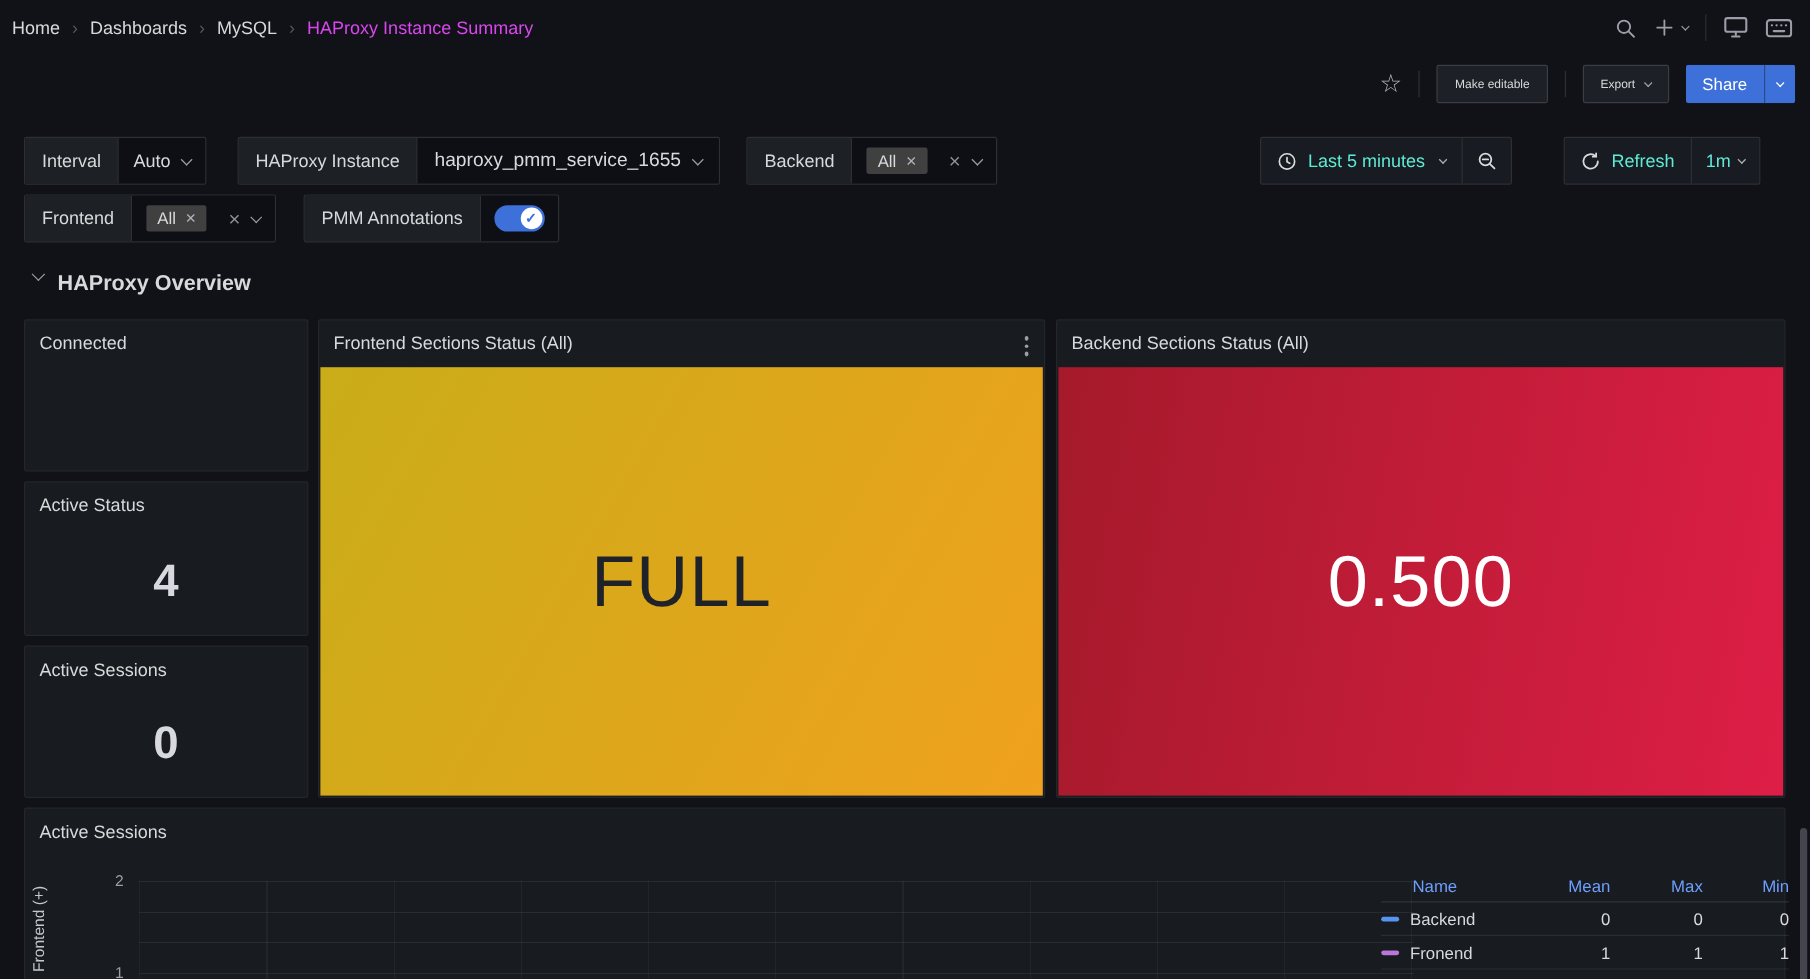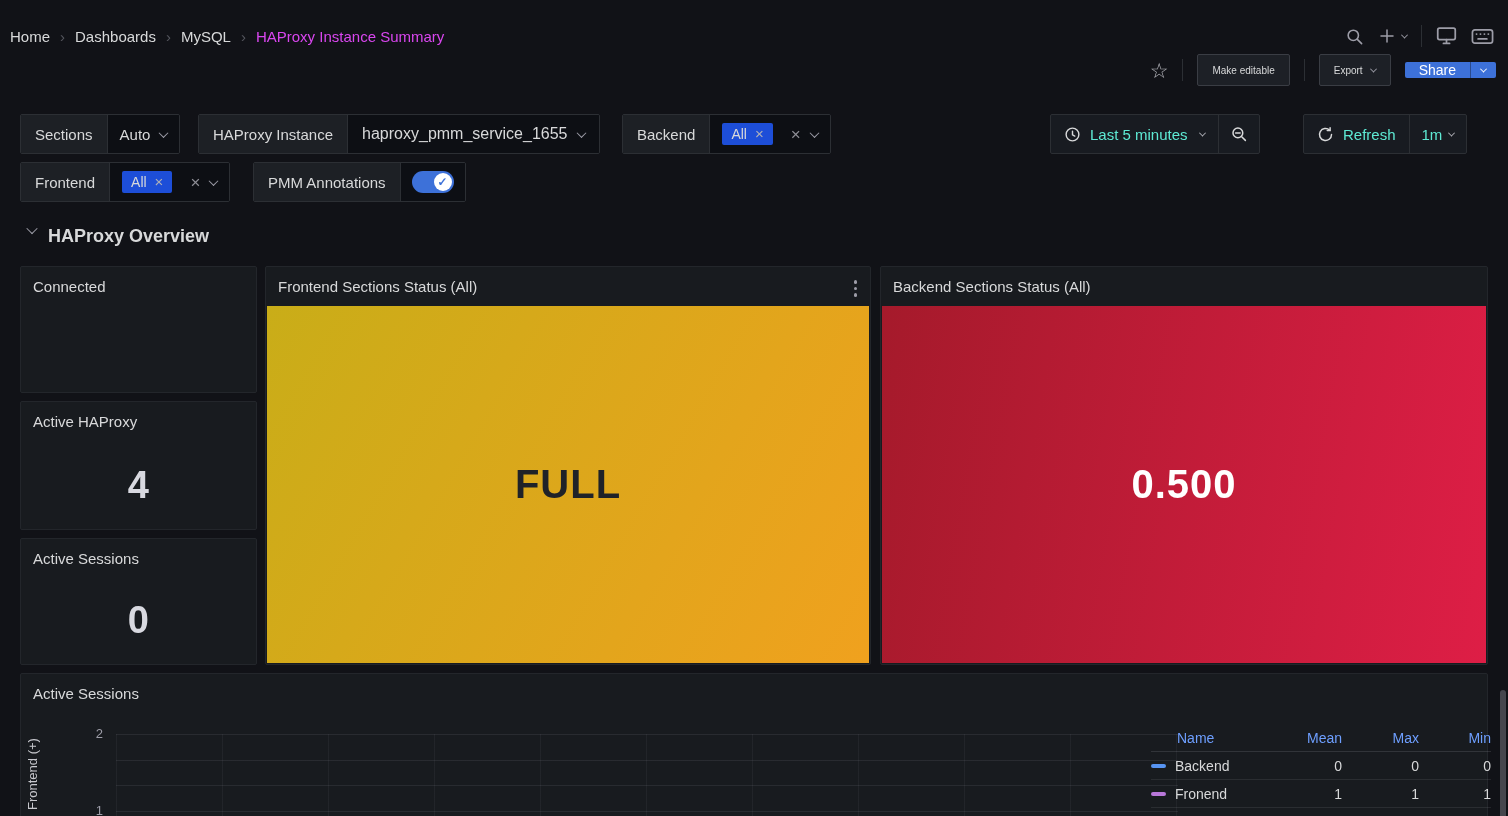--- a/index.html
+++ b/index.html
@@ -4,46 +4,46 @@
 <style>
   *{margin:0;padding:0;box-sizing:border-box}
   html,body{width:1508px;height:816px}
   body{
     position:relative;overflow:hidden;background:#111217;color:#ccccdc;
     font-family:"Liberation Sans",sans-serif;font-size:14px;
   }
   .abs{position:absolute}
 
   
-  .topbar{left:0;top:13px;width:1508px;height:46px;display:flex;align-items:center;justify-content:space-between;padding:0 14px 0 10px}
+  .topbar{left:0;top:0;width:1508px;height:46px;display:flex;align-items:center;justify-content:space-between;padding:0 14px 0 10px}
   .crumbs{display:flex;align-items:center;gap:10px;font-size:15px}
   .crumb{color:#d8d9da;font-weight:500;cursor:pointer}
   .crumb-sep{color:#55565e;font-size:15px}
   .crumb-last{color:#d946ef;font-weight:400}
   .top-icons{display:flex;align-items:center;gap:14px;color:#9d9da8}
   .icon-btn{display:flex;align-items:center;gap:4px;cursor:pointer;color:#9d9da8}
   .vdiv{width:1px;height:22px;background:#2c2f34}
 
   
   .actionbar{left:0;top:46px;width:1508px;height:48px;display:flex;align-items:center;justify-content:flex-end;gap:14px;padding-right:12px}
   .star{font-size:21px;color:#b4b5bb;cursor:pointer;line-height:1}
   .btn{height:32px;display:flex;align-items:center;gap:8px;padding:0 14px;background:#1d2026;border:1px solid #3a3d44;border-radius:2px;color:#d8d9da;font-size:10px;font-weight:500;cursor:pointer}
-  .share-group{display:flex;height:16px;border-radius:2px;overflow:hidden}
+  .share-group{display:flex;height:32px;border-radius:2px;overflow:hidden}
   .share-main{background:#3d71d9;color:#fff;display:flex;align-items:center;padding:0 14px;font-weight:500;cursor:pointer}
   .share-arrow{background:#3d71d9;border-left:1px solid rgba(17,18,23,.4);display:flex;align-items:center;justify-content:center;width:26px;cursor:pointer;color:#fff}
 
   .chev{display:inline-block;width:7px;height:7px;border-right:1.6px solid currentColor;border-bottom:1.6px solid currentColor;transform:rotate(45deg) translate(-1px,-1px)}
   .chev.small{width:5px;height:5px}
 
   
   .ctrl{position:absolute;height:40px;display:flex;border:1px solid #2c2f34;border-radius:2px;overflow:hidden}
   .ctrl-label{background:#1d2025;display:flex;align-items:center;padding:0 14px;color:#d8d9da;font-size:15px;border-right:1px solid #2c2f34}
   .ctrl-value{background:#0d0f14;display:flex;align-items:center;gap:10px;padding:0 12px;color:#d8d9da;font-size:15px;cursor:pointer}
   .ctrl-value .chev{color:#9d9da8}
-  .chip{background:#1d4ed8;border-radius:2px;display:flex;align-items:flex-start;gap:8px;padding:3px 9px;font-size:14px;color:#d8d9da;cursor:pointer}
+  .chip{background:#404040;border-radius:2px;display:flex;align-items:center;gap:8px;padding:3px 9px;font-size:14px;color:#d8d9da;cursor:pointer}
   .chip .x{color:#b0b1b8;font-size:15px;line-height:1;cursor:pointer}
   .clear-x{color:#8e8e96;font-size:17px;line-height:1;cursor:pointer}
 
   .toggle{width:42px;height:22px;background:#3d71d9;border-radius:11px;position:relative;cursor:pointer}
   .toggle .knob{position:absolute;right:2px;top:2px;width:18px;height:18px;background:#fff;border-radius:50%;display:flex;align-items:center;justify-content:center;color:#3d71d9;font-size:12px;font-weight:bold}
 
   
   .tgroup{position:absolute;height:40px;display:flex;align-items:center;background:#181b21;border:1px solid #2c2f34;border-radius:2px;color:#5eead4}
   .tseg{display:flex;align-items:center;gap:9px;padding:0 13px;height:100%;cursor:pointer}
   .tgroup .vdiv{height:100%;background:#2c2f34}
@@ -54,21 +54,21 @@
   .section-title{font-size:18px;font-weight:700;color:#d8d9da}
   .section-head .chev{color:#9d9da8;width:8px;height:8px}
 
   
   .panel{position:absolute;background:#181b1f;border:1px solid #23262b;border-radius:2px}
   .panel-title{height:38px;display:flex;align-items:center;padding:0 12px;font-size:15px;font-weight:500;color:#d8d9da}
   .stat-value{position:absolute;left:0;right:0;text-align:center;font-weight:700;font-size:38px;letter-spacing:.5px}
   .grad-body{position:absolute;left:1px;right:1px;bottom:1px;top:39px;display:flex;align-items:center;justify-content:center}
   .grad-frontend{background:linear-gradient(120deg,#c9ad18,#f0a11e)}
   .grad-backend{background:linear-gradient(100deg,#a51a2b,#de1e46)}
-  .big-value{font-size:40px;font-weight:700;letter-spacing:1px}
+  .big-value{font-size:60px;font-weight:400;letter-spacing:1px}
   .kebab{position:absolute;right:10px;top:10px;display:flex;flex-direction:column;gap:3px;cursor:pointer;padding:3px}
   .kebab i{width:3.5px;height:3.5px;border-radius:50%;background:#9d9da8;display:block}
 
   
   .plot{position:absolute;left:95px;top:60px;width:1062px;height:90px;
     background-image:
       repeating-linear-gradient(to bottom, rgba(204,204,220,.09) 0 1px, transparent 1px 25.6px),
       repeating-linear-gradient(to right, rgba(204,204,220,.055) 0 1px, transparent 1px 106px);}
   .ytick{position:absolute;width:30px;text-align:right;color:#9d9da8;font-size:13px}
   .ylab{position:absolute;left:4px;top:55px;width:18px;height:90px;color:#c7c8cd;font-size:13px;
@@ -148,21 +148,21 @@
   </button>
   <div class="share-group">
     <span class="share-main">Share</span>
     <span class="share-arrow">
         <span class="chev small"></span>
       </span>
   </div>
 </div>
 
 <div class="ctrl" style="left:20px;top:114px">
-  <span class="ctrl-label">Sections</span>
+  <span class="ctrl-label">Interval</span>
   <span class="ctrl-value">
     <span>Auto</span>
     <span class="chev"></span>
   </span>
 </div>
 
 <div class="ctrl" style="left:198px;top:114px">
   <span class="ctrl-label">HAProxy Instance</span>
   <span class="ctrl-value" style="padding:0 14px">
     <span style="font-size:16px">haproxy_pmm_service_1655</span>
@@ -240,21 +240,21 @@
 <div class="abs section-head" style="left:28px;top:226px">
   <span class="chev"></span>
   <span class="section-title">HAProxy Overview</span>
 </div>
 
 <div class="panel" style="left:20px;top:266px;width:237px;height:127px">
   <div class="panel-title">Connected</div>
 </div>
 
 <div class="panel" style="left:20px;top:401px;width:237px;height:129px">
-  <div class="panel-title">Active HAProxy</div>
+  <div class="panel-title">Active Status</div>
   <div class="stat-value" style="top:62px;color:#d8d9e0">4</div>
 </div>
 
 <div class="panel" style="left:20px;top:538px;width:237px;height:127px">
   <div class="panel-title">Active Sessions</div>
   <div class="stat-value" style="top:60px;color:#d8d9e0">0</div>
 </div>
 
 <div class="panel" style="left:265px;top:266px;width:606px;height:399px">
   <div class="panel-title">Frontend Sections Status (All)</div>

